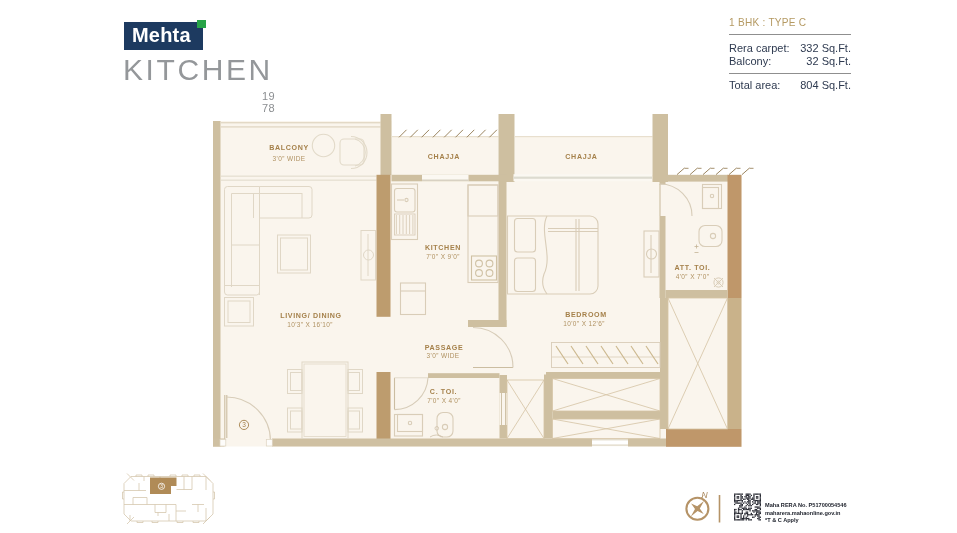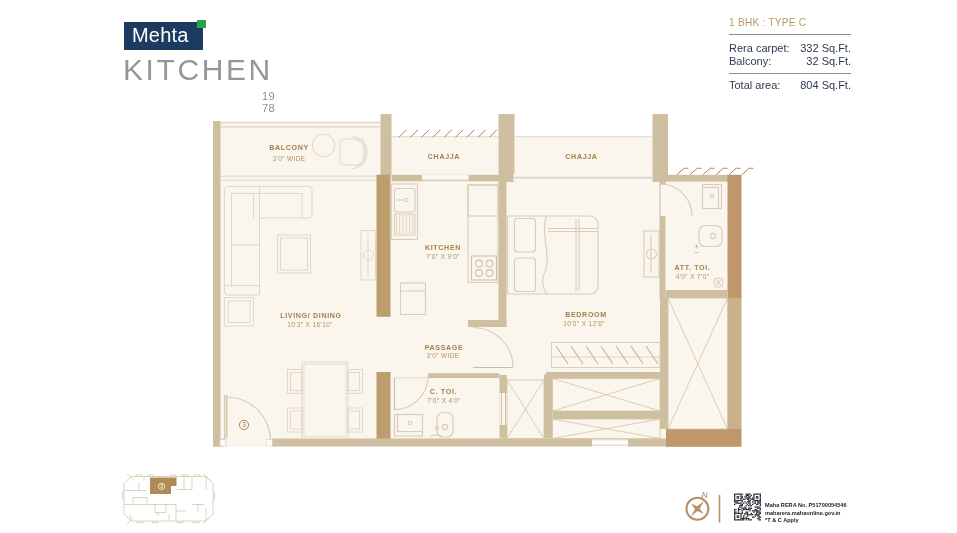--- a/index.html
+++ b/index.html
@@ -8,21 +8,21 @@
 </style>
 </head>
 <body>
 
 <div class="abs" style="left:124px;top:17px;width:160px;height:65px;">
 
   <div class="abs" style="left:0px;top:5px;width:79px;height:28px;background:#1d3a60;"></div>
 
   <div class="abs" style="left:73px;top:3px;width:9px;height:8px;background:#27a348;"></div>
 
-  <div class="abs" style="left:8px;top:7px;width:71px;color:#ffffff;font-size:20px;font-weight:normal;letter-spacing:0.2px;">Mehta</div>
+  <div class="abs" style="left:8px;top:7px;width:71px;color:#ffffff;font-size:20px;font-weight:bold;letter-spacing:0.2px;">Mehta</div>
 
   <div class="abs" style="left:-1px;top:36px;color:#94979a;font-size:30px;letter-spacing:2.6px;font-weight:400;">KITCHEN</div>
 
   <div class="abs" style="left:138px;top:39px;color:#8b8e91;font-size:11px;line-height:11.5px;letter-spacing:0.5px;margin-top:35px;">19<br>78</div>
 </div>
 
 <div class="abs" style="left:729px;top:0px;width:122px;height:95px;color:#2e3a50;font-size:11px;text-decoration:underline;">
 
   <div class="abs" style="left:0;top:17px;color:#b59a63;font-size:10.1px;letter-spacing:0.25px;">1 BHK : TYPE C</div>
 

